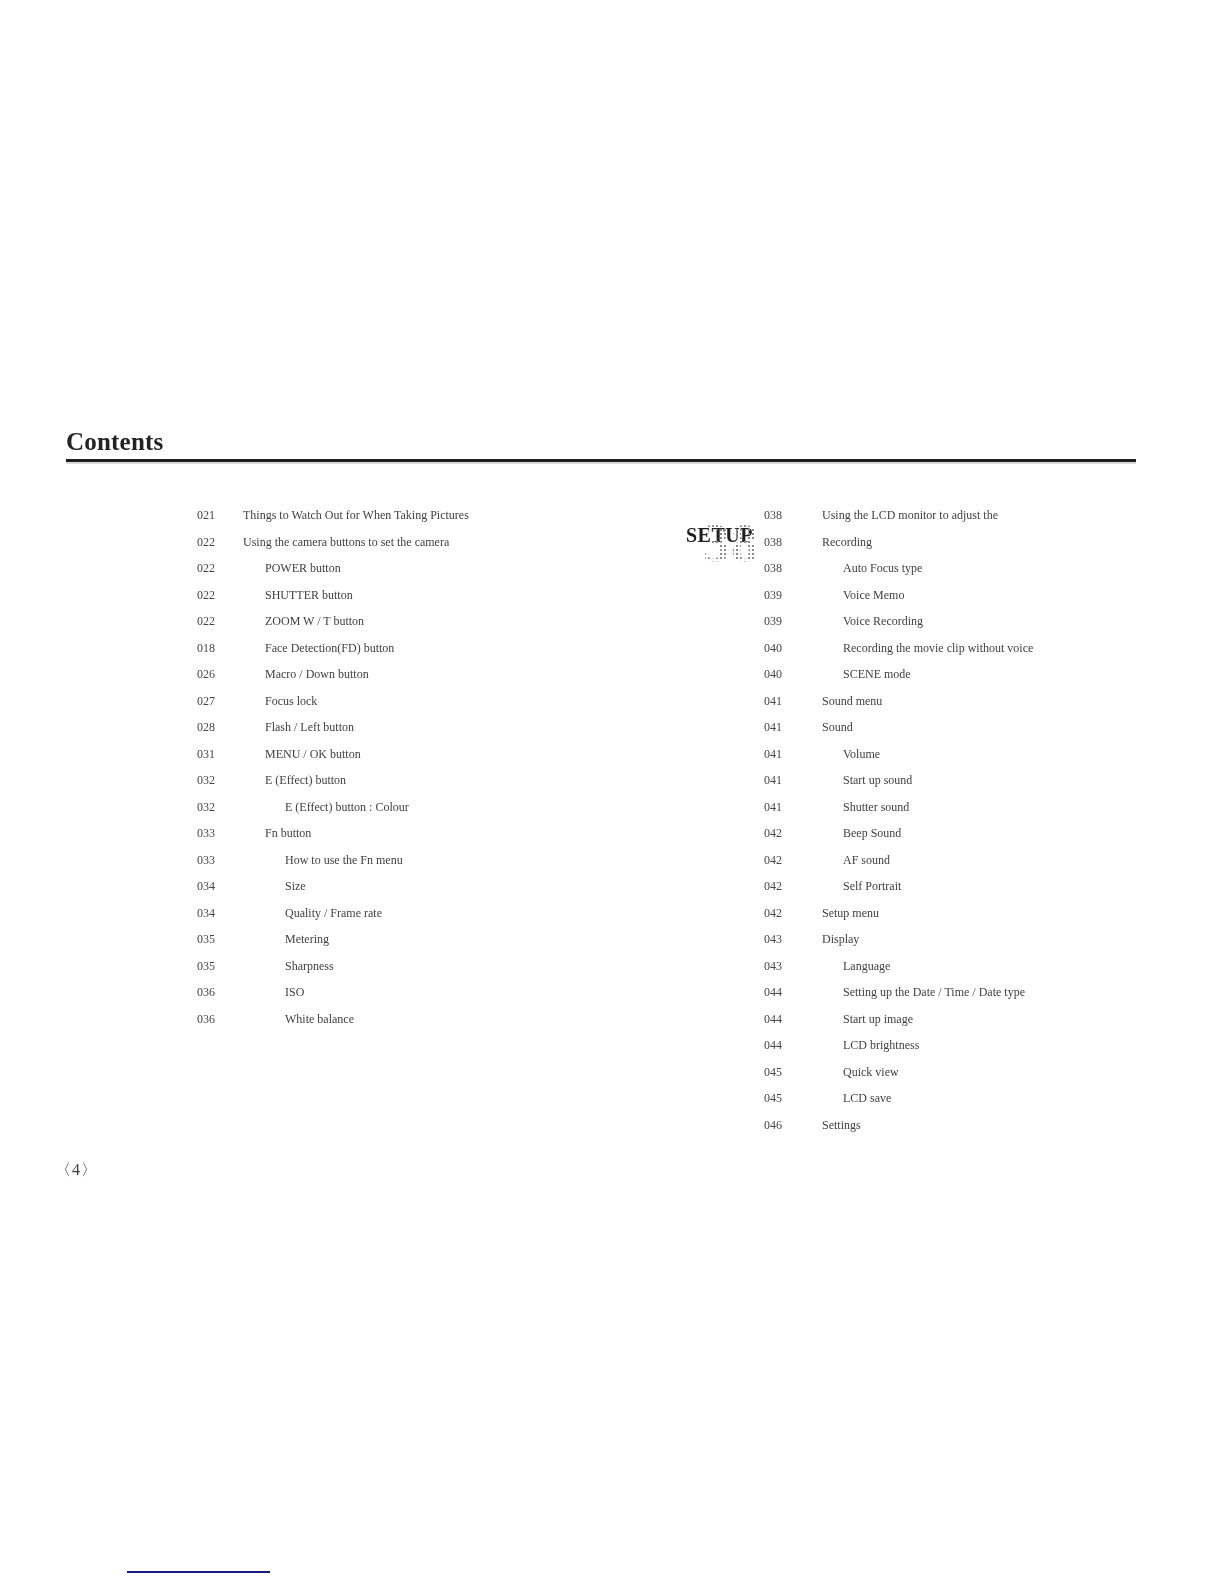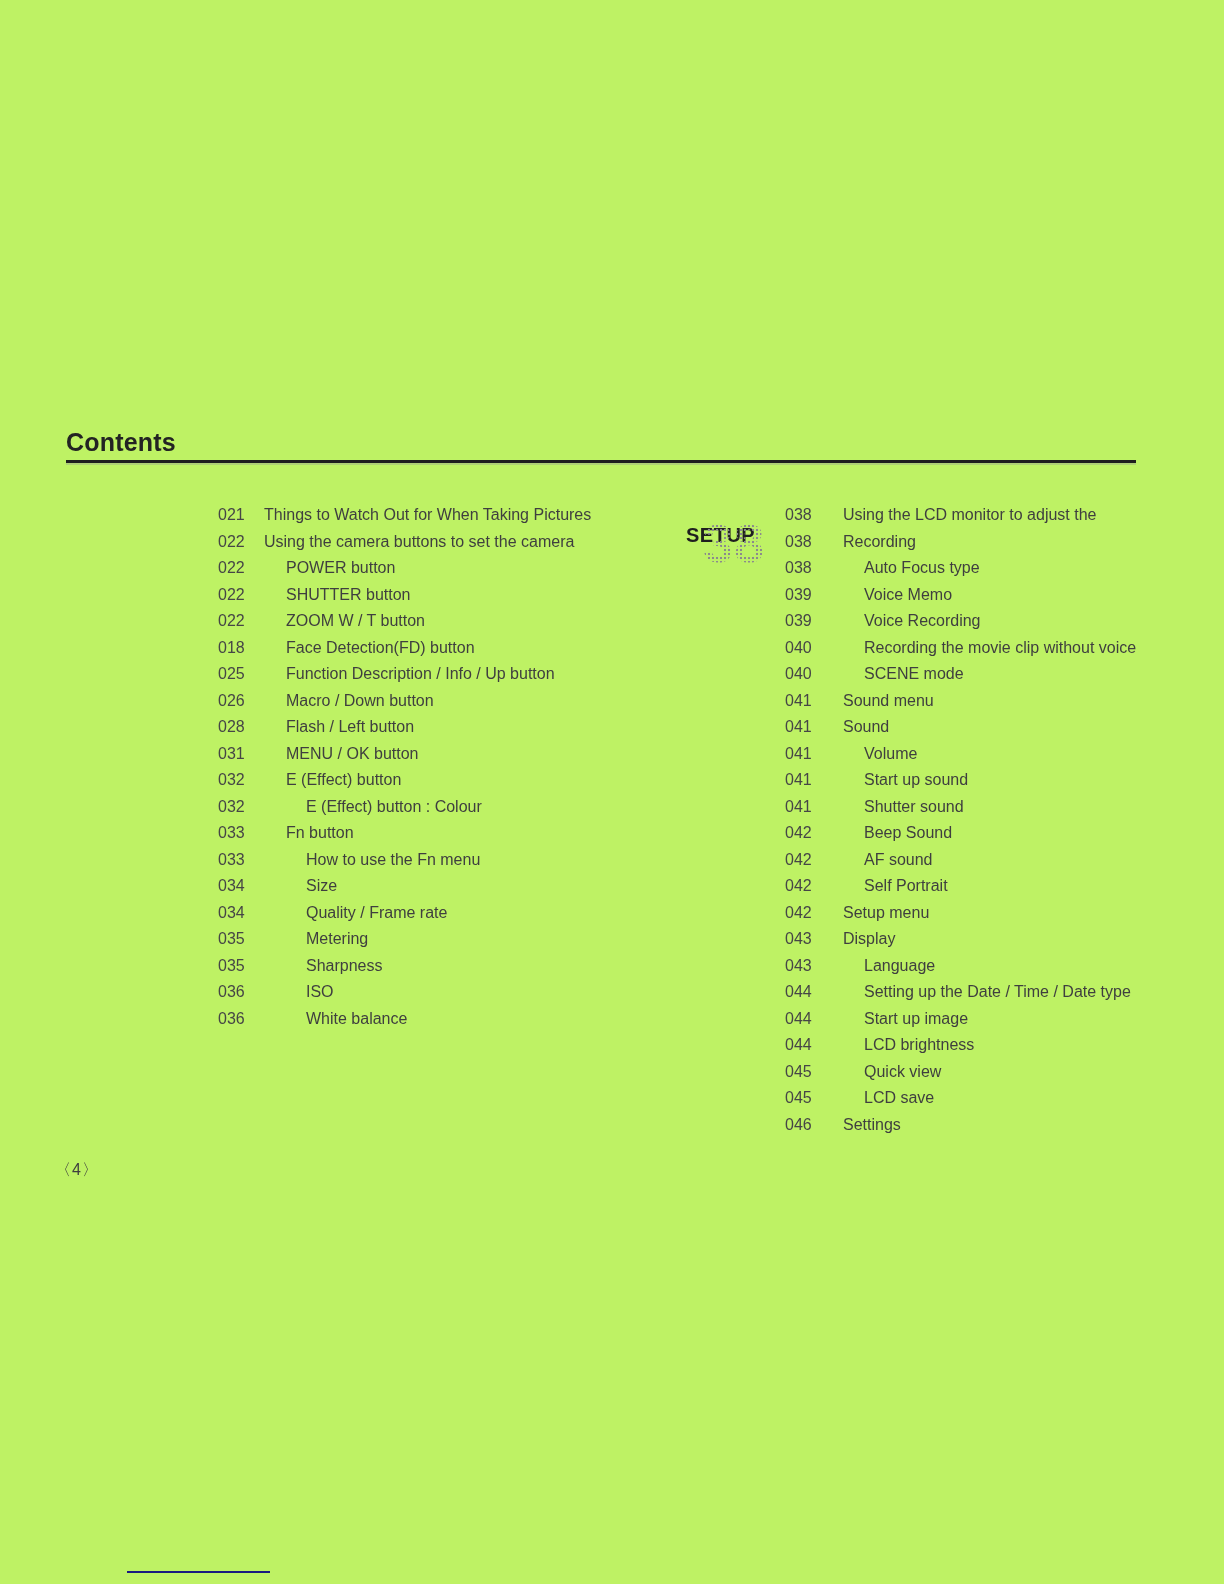--- a/index.html
+++ b/index.html
@@ -1,21 +1,21 @@
 <!DOCTYPE html>
 <html><head>
 <meta charset="utf-8">
 <style>
   html, body { margin: 0; padding: 0; background: #e8e8e8; }
   .page {
     position: relative;
     width: 1224px;
     height: 1584px;
-    background: #bef264;
-    font-family: Liberation Sans, sans-serif;
+    background: #ffffff;
+    font-family: Liberation Serif, serif;
     color: #3f3f3f;
     overflow: hidden;
   }
 
   
   .contents-heading {
     position: absolute;
     left: 66px;
     top: 428px;
     width: 1070px;
@@ -35,24 +35,23 @@
     position: absolute;
     top: 502px;
   }
   .col-left  { left: 197px; width: 430px; }
   .col-right { left: 764px; width: 410px; }
 
   .toc-row {
     display: flex;
     align-items: baseline;
     line-height: 26.5px;
-    font-size: 16px;
+    font-size: 12px;
     color: #3f3f3f;
     white-space: nowrap;
-    margin-left: 21px;
   }
   .toc-num { flex: 0 0 46px; color: #464646; }
   .col-right .toc-num { flex-basis: 58px; }
 
   .toc-text.lvl1 { margin-left: 0; }
   .toc-text.lvl2 { margin-left: 22px; }
   .toc-text.lvl3 { margin-left: 42px; }
   .col-right .toc-text.lvl2 { margin-left: 21px; }
 
   
@@ -133,28 +132,28 @@
       </div>
       <div class="toc-row">
         <span class="toc-num">022</span>
         <span class="toc-text lvl2">ZOOM W / T button</span>
       </div>
       <div class="toc-row">
         <span class="toc-num">018</span>
         <span class="toc-text lvl2">Face Detection(FD) button</span>
       </div>
       <div class="toc-row">
-        <span class="toc-num">025</span>
-        <span class="toc-text lvl2">Function Description / Info / Up button</span>
-      </div>
-      <div class="toc-row">
         <span class="toc-num">026</span>
         <span class="toc-text lvl2">Macro / Down button</span>
       </div>
       <div class="toc-row">
+        <span class="toc-num">027</span>
+        <span class="toc-text lvl2">Focus lock</span>
+      </div>
+      <div class="toc-row">
         <span class="toc-num">028</span>
         <span class="toc-text lvl2">Flash / Left button</span>
       </div>
       <div class="toc-row">
         <span class="toc-num">031</span>
         <span class="toc-text lvl2">MENU / OK button</span>
       </div>
       <div class="toc-row">
         <span class="toc-num">032</span>
         <span class="toc-text lvl2">E (Effect) button</span>

